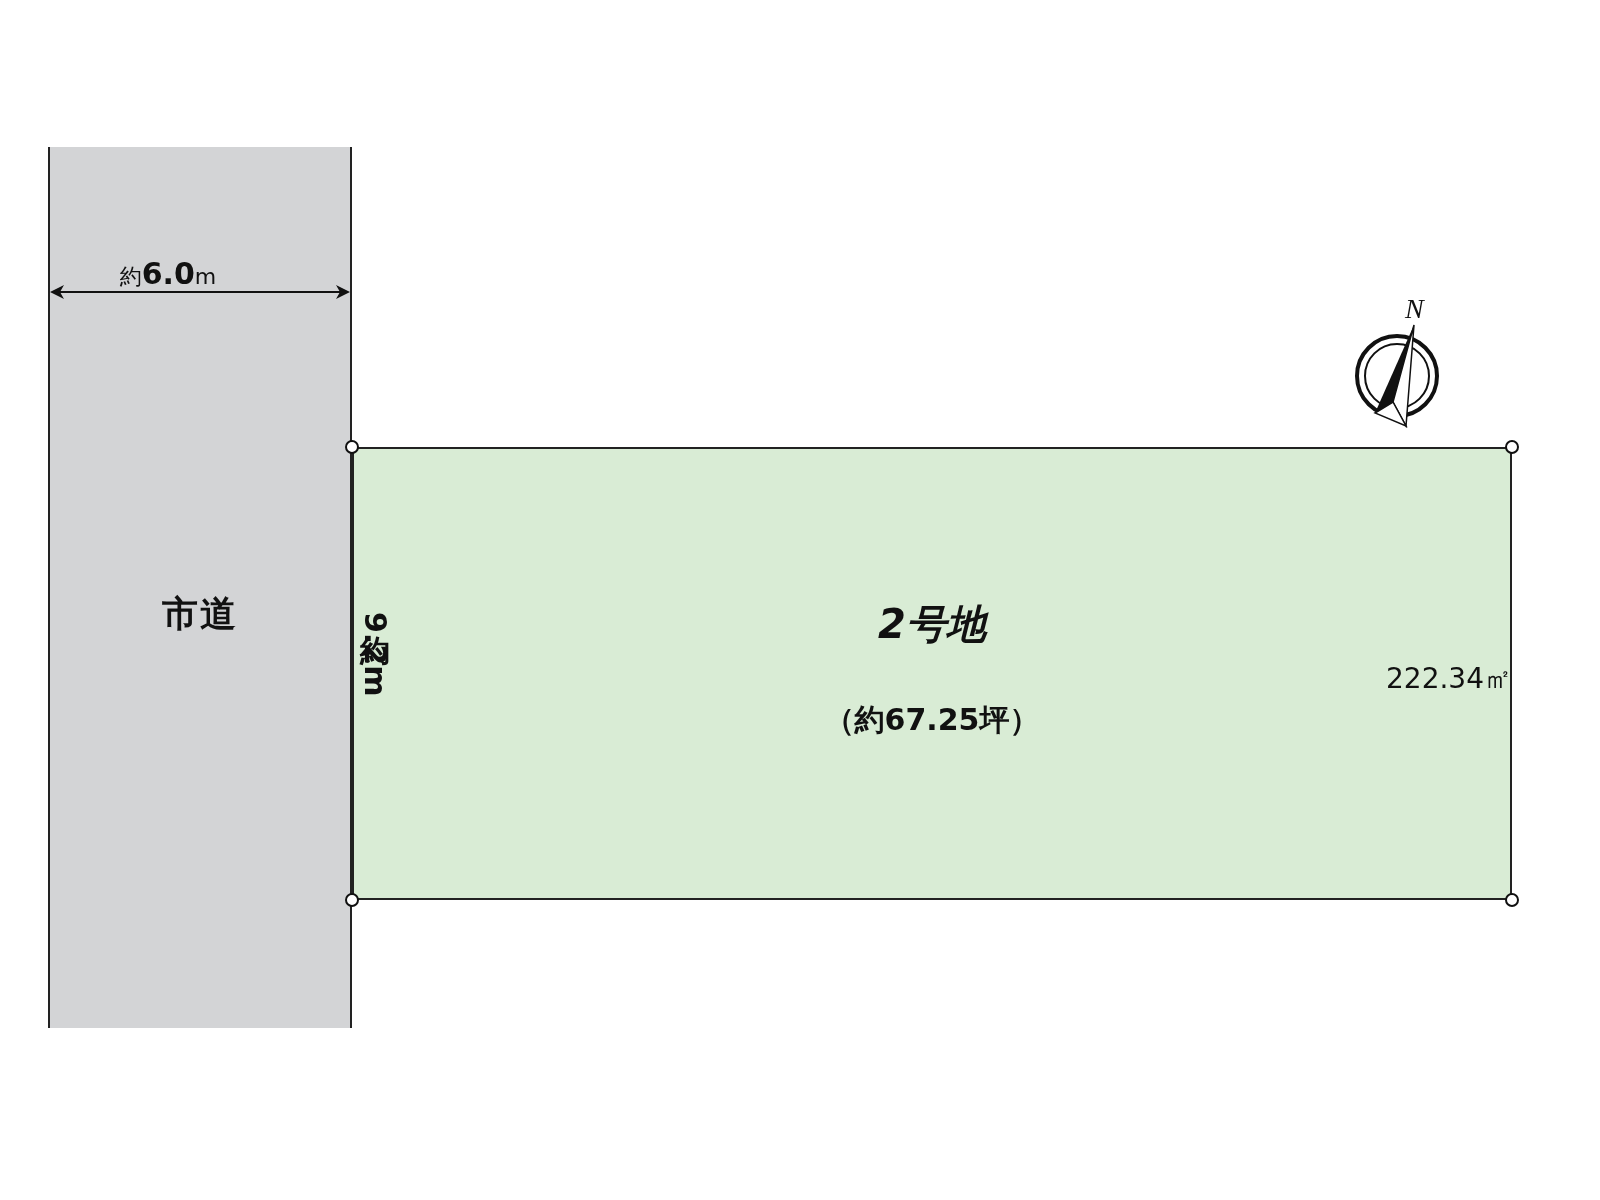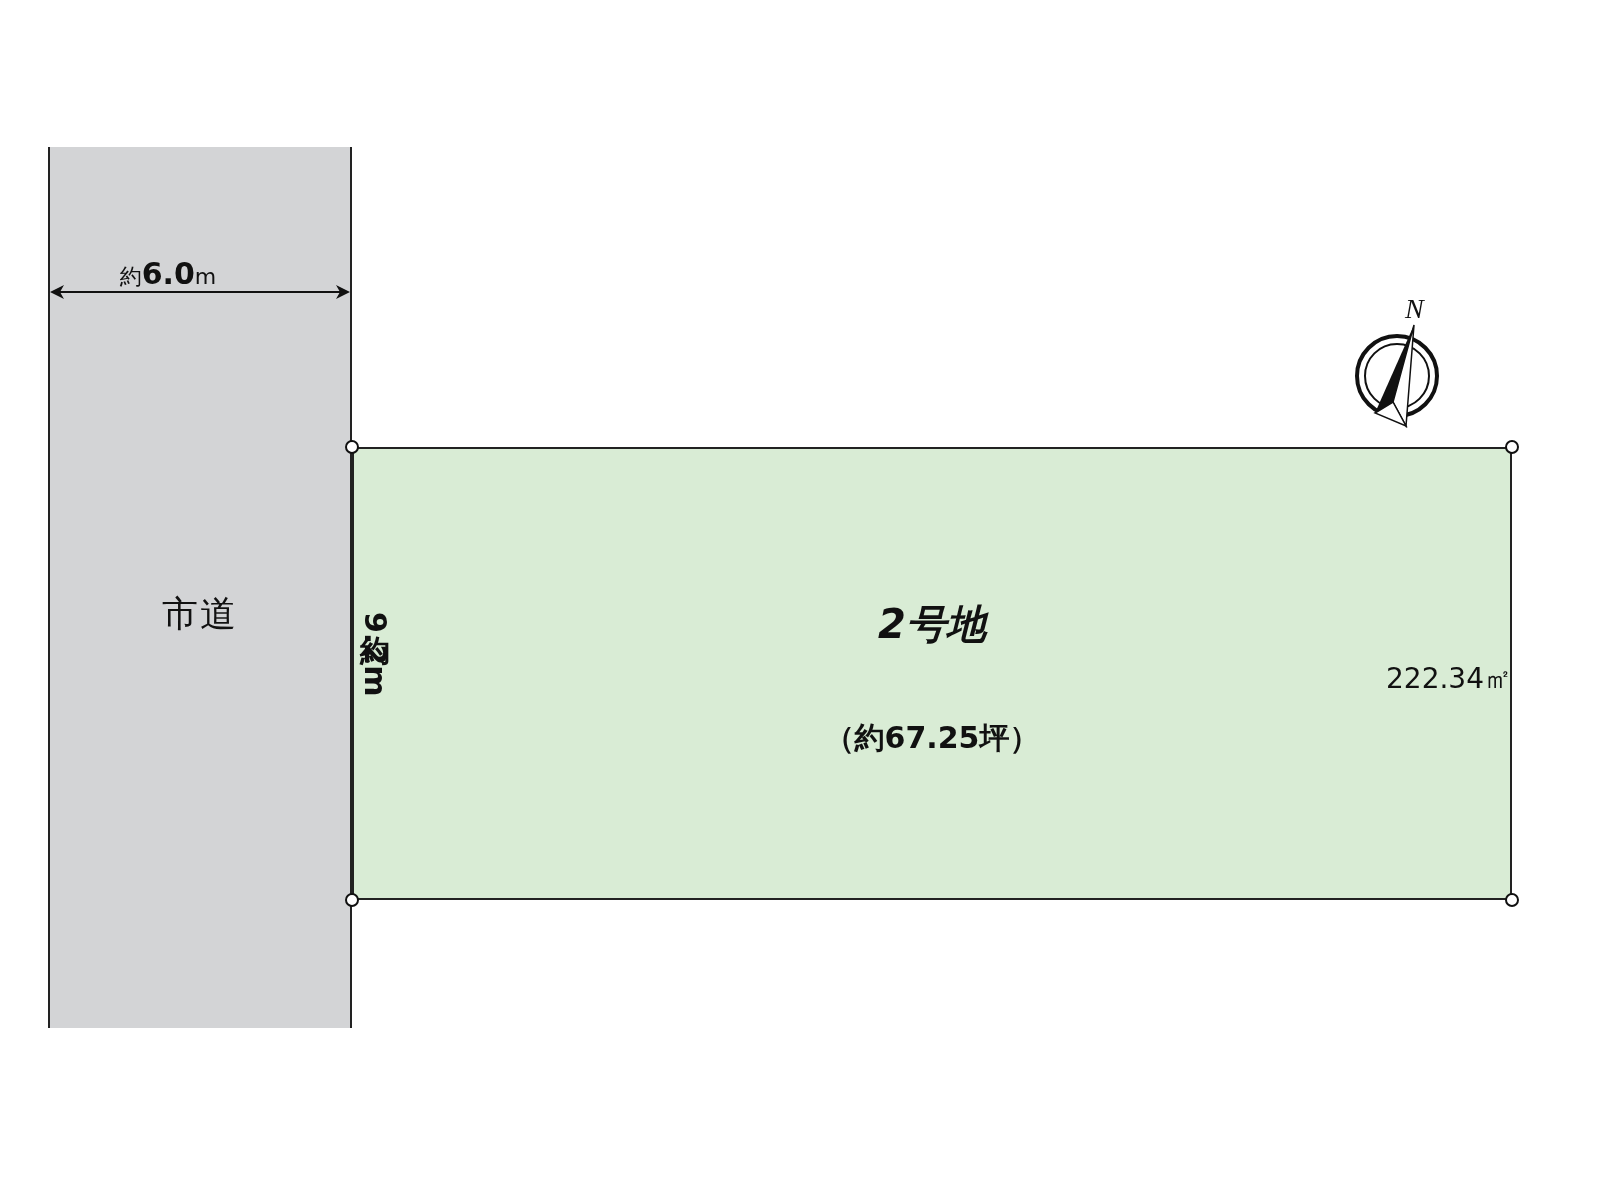--- a/index.html
+++ b/index.html
@@ -1,30 +1,30 @@
 <!DOCTYPE html>
 <html><head>
 <meta charset="utf-8">
 <style>
   html, body { margin:0; padding:0; }
   body { width:1600px; height:1200px; background:#ffffff; position:relative; overflow:hidden;
          font-family:"DejaVu Sans","Liberation Sans",sans-serif; color:#111; }
   .road { position:absolute; left:48px; top:147px; width:304px; height:881px;
           background:#d3d4d6; border-left:2px solid #222; border-right:2px solid #222; box-sizing:border-box; }
   .road-label { position:absolute; left:48px; top:590px; width:304px; text-align:center;
-                font-size:36px; font-weight:normal; letter-spacing:2px; }
+                font-size:36px; font-weight:bold; letter-spacing:2px; }
   .width-dim { position:absolute; left:50px; top:282px; width:300px; height:20px; }
   .width-label { position:absolute; left:50px; top:258px; width:236px; text-align:center; font-size:30px; font-weight:bold; line-height:32px; }
   .width-label .small { font-size:22px; font-weight:normal; }
   .lot { position:absolute; left:352px; top:447px; width:1160px; height:453px;
          background:#d9ecd5; border:2px solid #222; box-sizing:border-box; }
   .corner { position:absolute; width:14px; height:14px; border:2px solid #111; border-radius:50%; background:#fff; box-sizing:border-box; }
   .lot-name { position:absolute; left:352px; top:597px; width:1160px; text-align:center; font-size:40px; font-weight:bold;font-style:italic; }
   .lot-area { position:absolute; left:352px; top:660px; width:1160px; text-align:right; font-size:28px; font-weight:normal; }
-  .lot-tsubo { position:absolute; left:352px; top:718px; width:1160px; text-align:center; font-size:30px; font-weight:bold; }
+  .lot-tsubo { position:absolute; left:352px; top:700px; width:1160px; text-align:center; font-size:30px; font-weight:bold; }
   .depth-label { position:absolute; left:365px; top:612px; width:30px; writing-mode:vertical-rl; font-size:30px; font-weight:bold; }
   .compass { position:absolute; left:1350px; top:288px; width:100px; height:140px; }
 </style>
 </head>
 <body>
 
 <div class="road"></div>
 <div class="road-label">市道</div>
 
 <svg class="width-dim" viewBox="0 0 300 20">

